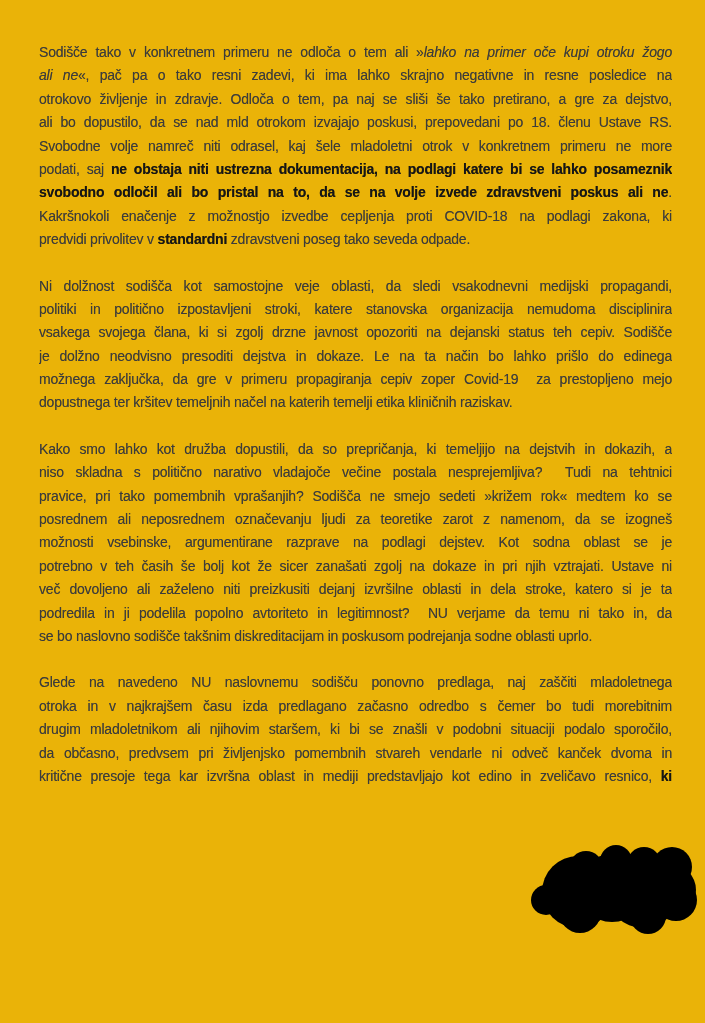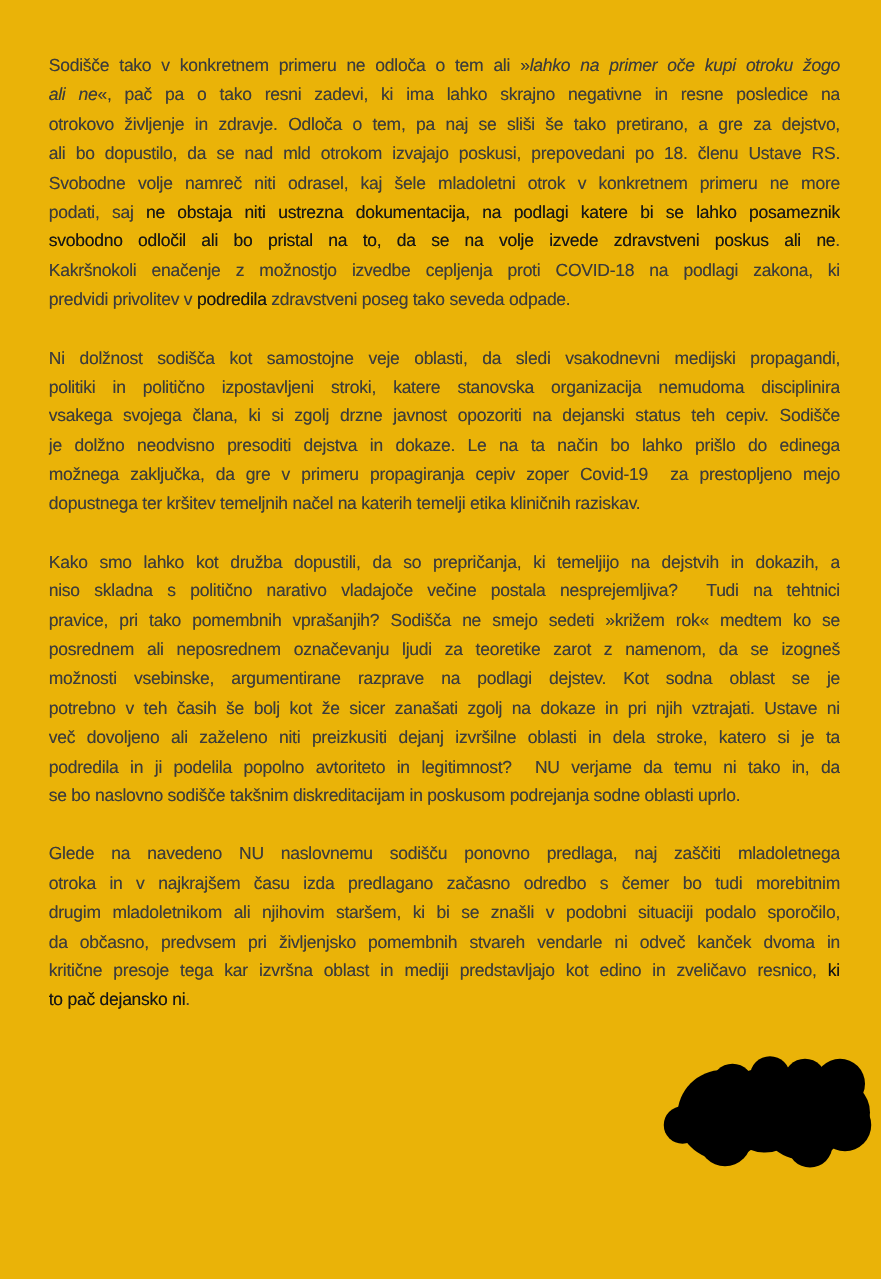--- a/index.html
+++ b/index.html
@@ -36,21 +36,21 @@
     height: 23.4px;
     line-height: 23.4px;
     text-align: justify;
     text-align-last: justify;
     overflow: hidden;
   }
   .line.last {
     text-align-last: left;
   }
   .run-bold {
-    font-weight: normal;
+    font-weight: bold;
     color: #161616;
     text-shadow: 0 0 0.5px rgba(20,20,20,0.6);
   }
   .run-italic {
     font-style: italic;
   }
   .redaction {
     position: absolute;
     left: 528px;
     top: 840px;
@@ -64,21 +64,21 @@
   <div class="text-block">
       <div class="paragraph">
         <div class="line"><span class="">Sodišče tako v konkretnem primeru ne odloča o tem ali »</span><span class="run-italic">lahko na primer oče kupi otroku žogo</span></div>
         <div class="line"><span class="run-italic">ali ne</span><span class="">«, pač pa o tako resni zadevi, ki ima lahko skrajno negativne in resne posledice na</span></div>
         <div class="line"><span class="">otrokovo življenje in zdravje. Odloča o tem, pa naj se sliši še tako pretirano, a gre za dejstvo,</span></div>
         <div class="line"><span class="">ali bo dopustilo, da se nad mld otrokom izvajajo poskusi, prepovedani po 18. členu Ustave RS.</span></div>
         <div class="line"><span class="">Svobodne volje namreč niti odrasel, kaj šele mladoletni otrok v konkretnem primeru ne more</span></div>
         <div class="line"><span class="">podati, saj </span><span class="run-bold ">ne obstaja niti ustrezna dokumentacija, na podlagi katere bi se lahko posameznik</span></div>
         <div class="line"><span class="run-bold ">svobodno odločil ali bo pristal na to, da se na volje izvede zdravstveni poskus ali ne</span><span class="">.</span></div>
         <div class="line"><span class="">Kakršnokoli enačenje z možnostjo izvedbe cepljenja proti COVID-18 na podlagi zakona, ki</span></div>
-        <div class="line last"><span class="">predvidi privolitev v </span><span class="run-bold ">podredila</span><span class=""> zdravstveni poseg tako seveda odpade.</span></div>
+        <div class="line last"><span class="">predvidi privolitev v </span><span class="run-bold ">standardni</span><span class=""> zdravstveni poseg tako seveda odpade.</span></div>
       </div>
       <div class="paragraph">
         <div class="line"><span class="">Ni dolžnost sodišča kot samostojne veje oblasti, da sledi vsakodnevni medijski propagandi,</span></div>
         <div class="line"><span class="">politiki in politično izpostavljeni stroki, katere stanovska organizacija nemudoma disciplinira</span></div>
         <div class="line"><span class="">vsakega svojega člana, ki si zgolj drzne javnost opozoriti na dejanski status teh cepiv. Sodišče</span></div>
         <div class="line"><span class="">je dolžno neodvisno presoditi dejstva in dokaze. Le na ta način bo lahko prišlo do edinega</span></div>
         <div class="line"><span class="">možnega zaključka, da gre v primeru propagiranja cepiv zoper Covid-19&nbsp; za prestopljeno mejo</span></div>
         <div class="line last"><span class="">dopustnega ter kršitev temeljnih načel na katerih temelji etika kliničnih raziskav.</span></div>
       </div>
       <div class="paragraph">
@@ -91,21 +91,20 @@
         <div class="line"><span class="">več dovoljeno ali zaželeno niti preizkusiti dejanj izvršilne oblasti in dela stroke, katero si je ta</span></div>
         <div class="line"><span class="">podredila in ji podelila popolno avtoriteto in legitimnost?&nbsp; NU verjame da temu ni tako in, da</span></div>
         <div class="line last"><span class="">se bo naslovno sodišče takšnim diskreditacijam in poskusom podrejanja sodne oblasti uprlo.</span></div>
       </div>
       <div class="paragraph">
         <div class="line"><span class="">Glede na navedeno NU naslovnemu sodišču ponovno predlaga, naj zaščiti mladoletnega</span></div>
         <div class="line"><span class="">otroka in v najkrajšem času izda predlagano začasno odredbo s čemer bo tudi morebitnim</span></div>
         <div class="line"><span class="">drugim mladoletnikom ali njihovim staršem, ki bi se znašli v podobni situaciji podalo sporočilo,</span></div>
         <div class="line"><span class="">da občasno, predvsem pri življenjsko pomembnih stvareh vendarle ni odveč kanček dvoma in</span></div>
         <div class="line"><span class="">kritične presoje tega kar izvršna oblast in mediji predstavljajo kot edino in zveličavo resnico, </span><span class="run-bold ">ki</span></div>
-        <div class="line last"><span class="run-bold ">to pač dejansko ni</span><span class="">.</span></div>
       </div>
     </div>
 
   <svg class="redaction" width="170" height="100" viewBox="0 0 170 100" aria-hidden="true">
     <g id="redaction-ink" fill="#000000">
       <circle cx="50" cy="52" r="36"></circle>
       <circle cx="84" cy="48" r="34"></circle>
       <circle cx="115" cy="52" r="36"></circle>
       <circle cx="142" cy="50" r="26"></circle>
       <circle cx="58" cy="28" r="17"></circle>

